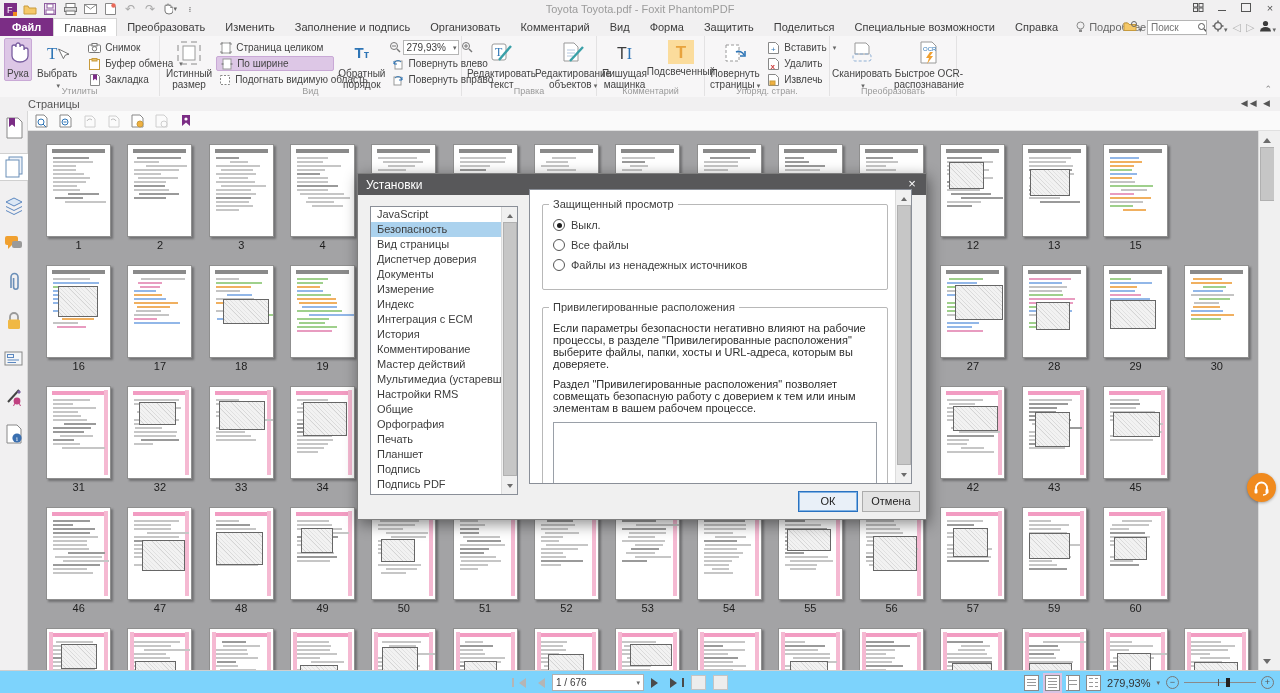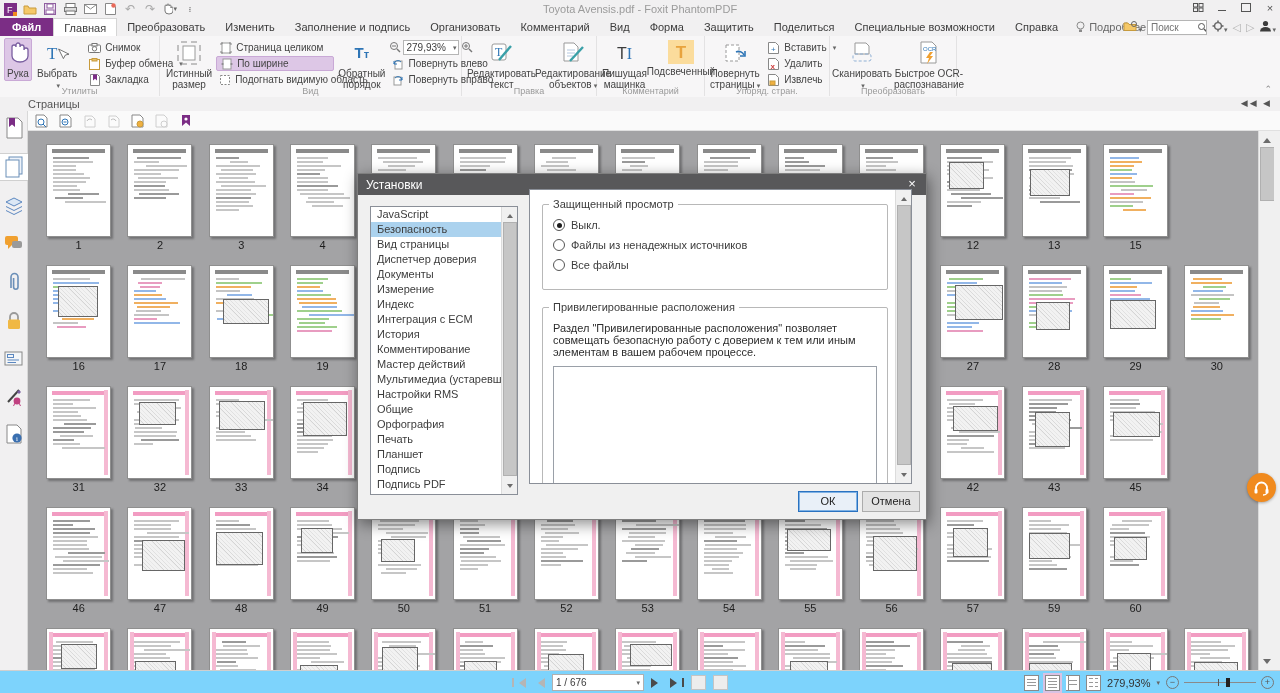--- a/index.html
+++ b/index.html
@@ -168,21 +168,21 @@
     <span class="qi" style="color:#a8a8a8;font-size:12px">↶</span>
     <span class="qi" style="color:#a8a8a8;font-size:12px">↷</span>
     <span class="qi">
         <svg width="11" height="12">
           <path d="M2 6 V3 a1 1 0 0 1 2 0 V2 a1 1 0 0 1 2 0 v1 a1 1 0 0 1 2 0 v2 a1 1 0 0 1 2 0 v3 a4 3 0 0 1 -8 0 z" fill="#fff" stroke="#777"></path>
         </svg>
         <span class="tinycaret">▾</span>
       </span>
     <span class="qi" style="color:#666;font-size:8px">᎒</span>
   </div>
-  <div id="win-title">Toyota Avensis.pdf - Foxit PhantomPDF</div>
+  <div id="win-title">Toyota Toyota.pdf - Foxit PhantomPDF</div>
   <div class="winctl">
     <span class="wc">
         <svg width="11" height="9">
           <rect x="0.5" y="0.5" width="4" height="3.5" fill="none" stroke="#555"></rect>
           <rect x="6" y="0.5" width="4" height="3.5" fill="none" stroke="#555"></rect>
           <rect x="0.5" y="5" width="4" height="3.5" fill="none" stroke="#555"></rect>
           <rect x="6" y="5" width="4" height="3.5" fill="none" stroke="#555"></rect>
         </svg>
       </span>
     <span class="wc">
@@ -2165,30 +2165,31 @@
     <div id="dlg-panel-inner">
       <div class="grpbox">
         <span class="legend">Защищенный просмотр</span>
         <div id="radio-rows">
             <div class="radiorow">
               <span class="radio on"></span>
               <span>Выкл.</span>
             </div>
             <div class="radiorow">
               <span class="radio"></span>
-              <span>Файлы из ненадежных источников</span>
+              <span>Все файлы</span>
             </div>
             <div class="radiorow">
               <span class="radio"></span>
-              <span>Все файлы</span>
+              <span>Файлы из ненадежных источников</span>
             </div>
           </div>
       </div>
       <div class="grpbox" style="margin-top:17px;padding-bottom:0">
         <span class="legend">Привилегированные расположения</span>
+        <p class="dlg-p">Если параметры безопасности негативно влияют на рабочие процессы, в разделе "Привилегированные расположения" выберите файлы, папки, хосты и URL-адреса, которым вы доверяете.</p>
         <p class="dlg-p">Раздел "Привилегированные расположения" позволяет совмещать безопасную работу с доверием к тем или иным элементам в вашем рабочем процессе.</p>
         <div class="inner-list"></div>
       </div>
     </div>
     <div id="dlg-panel-scroll">
       <span class="scr-btn" style="top:0;width:15px">
           <span class="tri-up" style="border-width:3px;border-bottom-width:4px"></span>
         </span>
       <span class="scr-thumb" style="top:15px;height:258px;width:12px"></span>
       <span class="scr-btn" style="bottom:0;width:15px">

